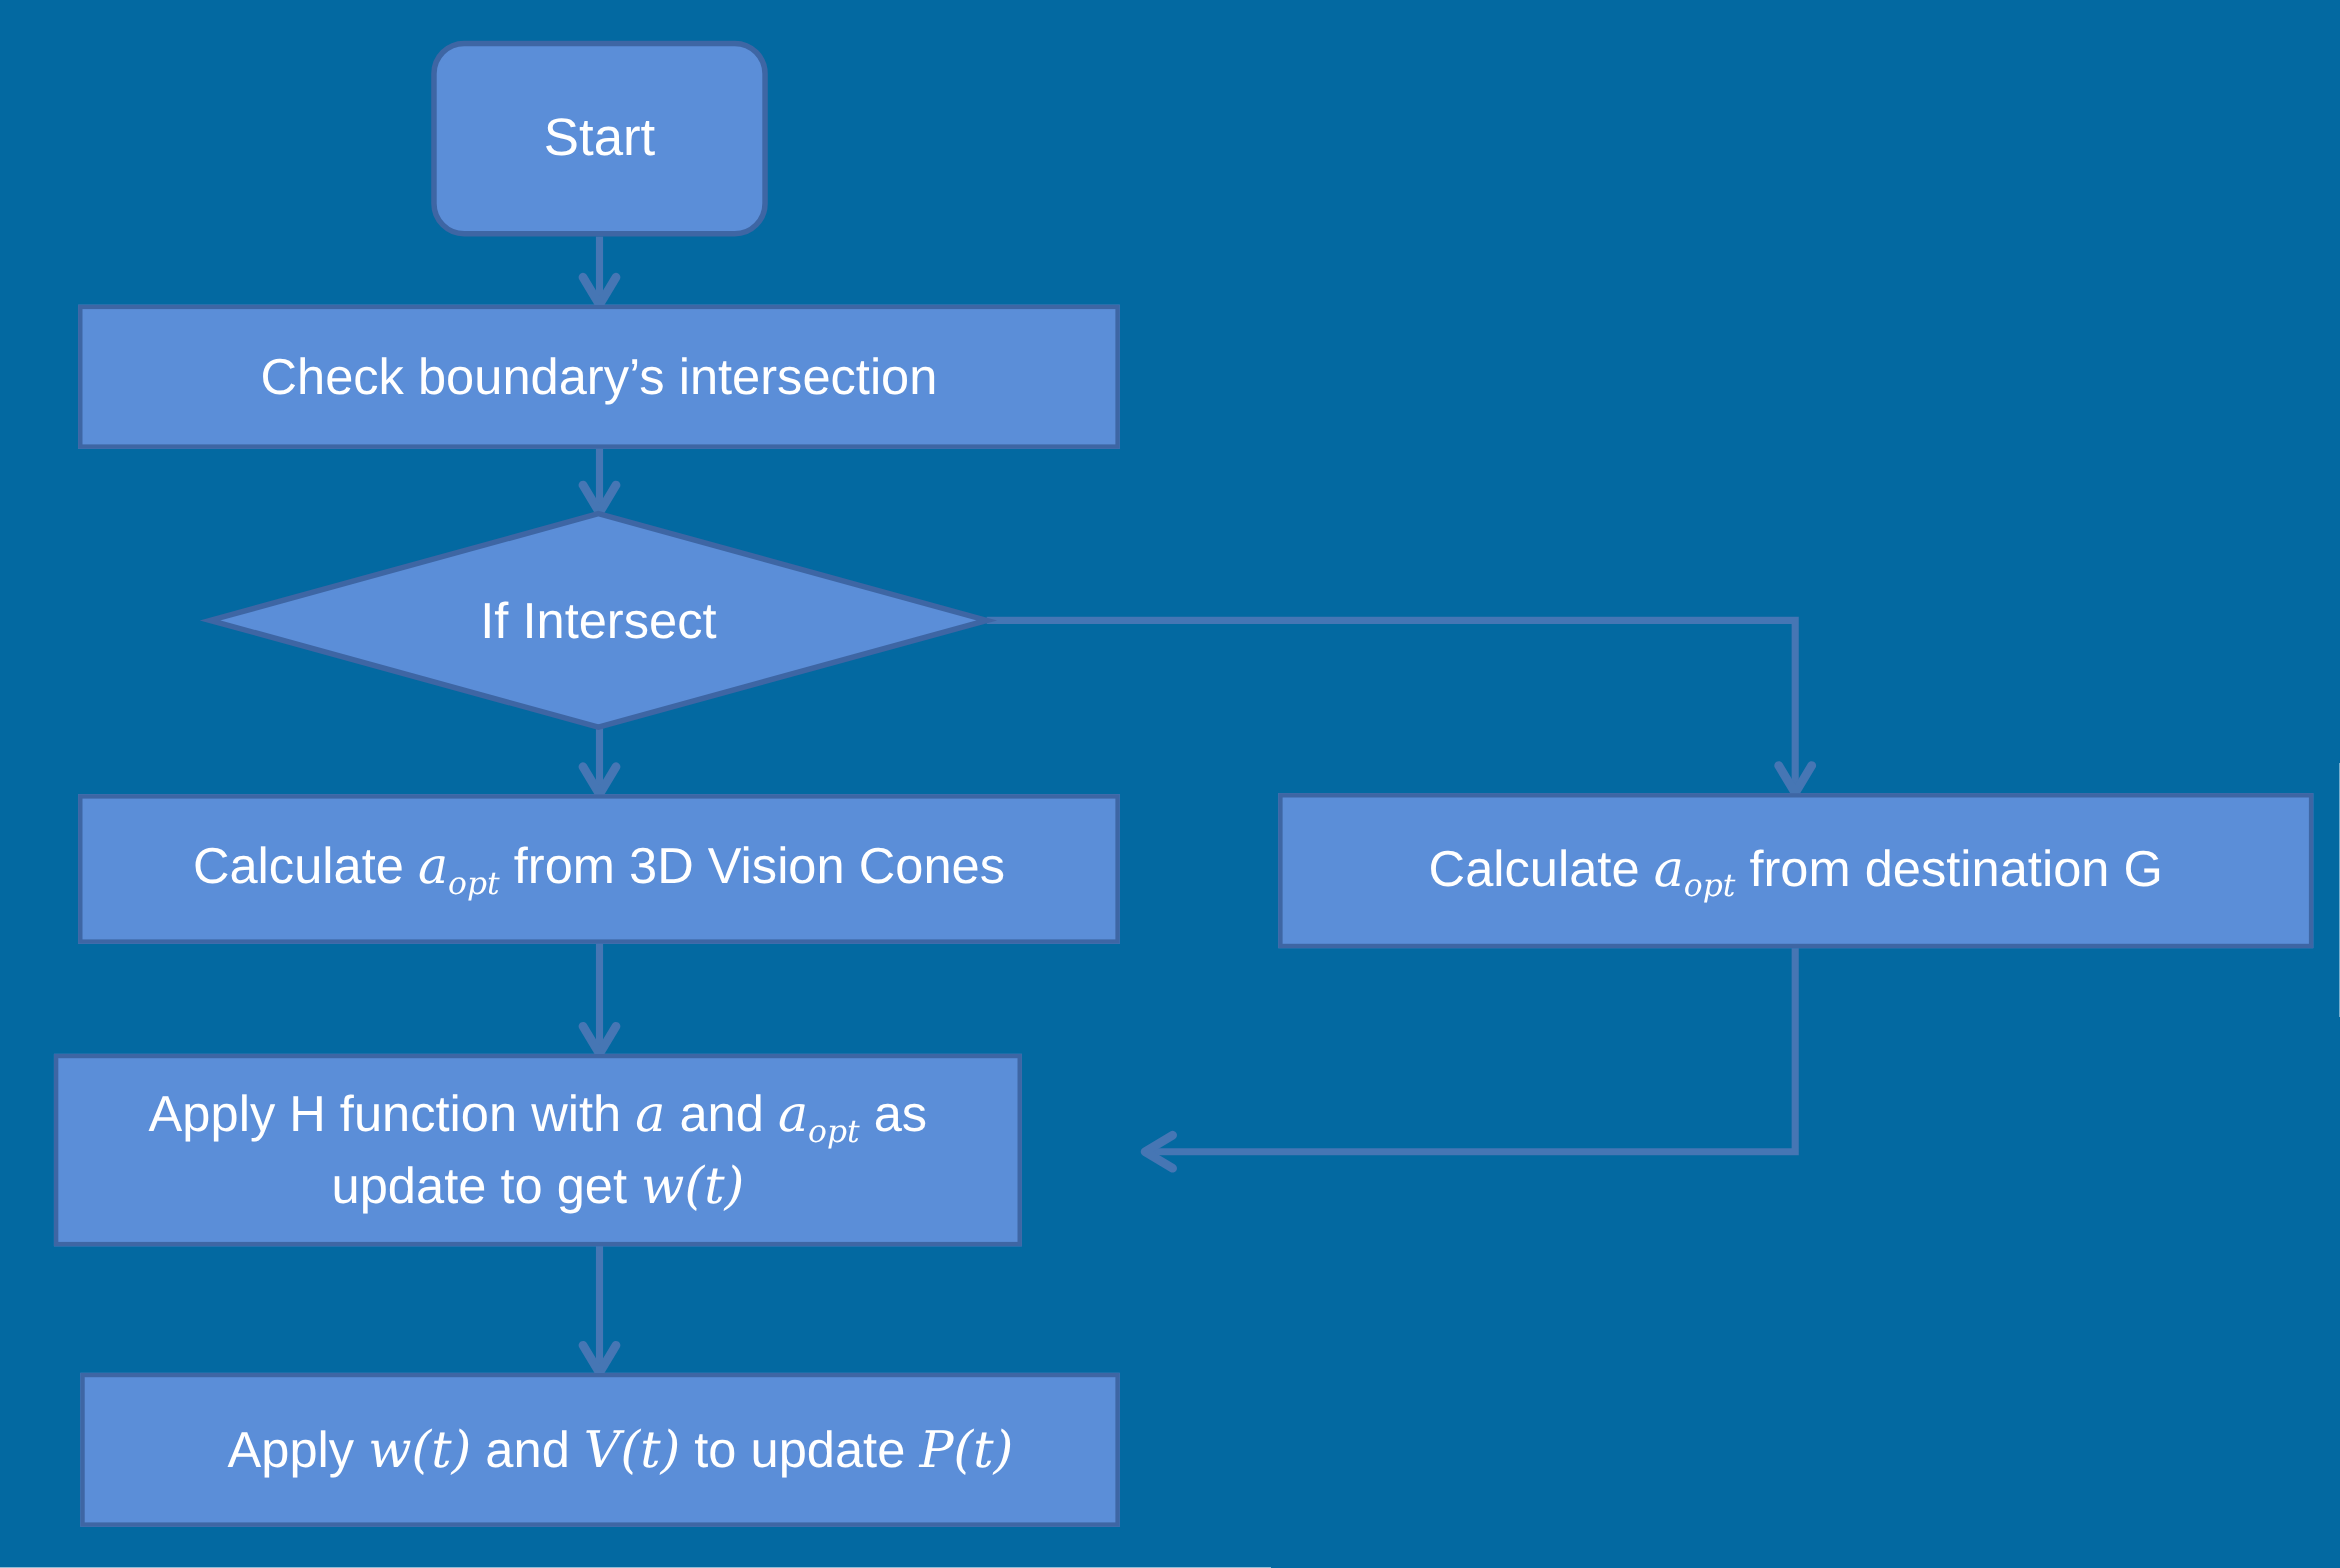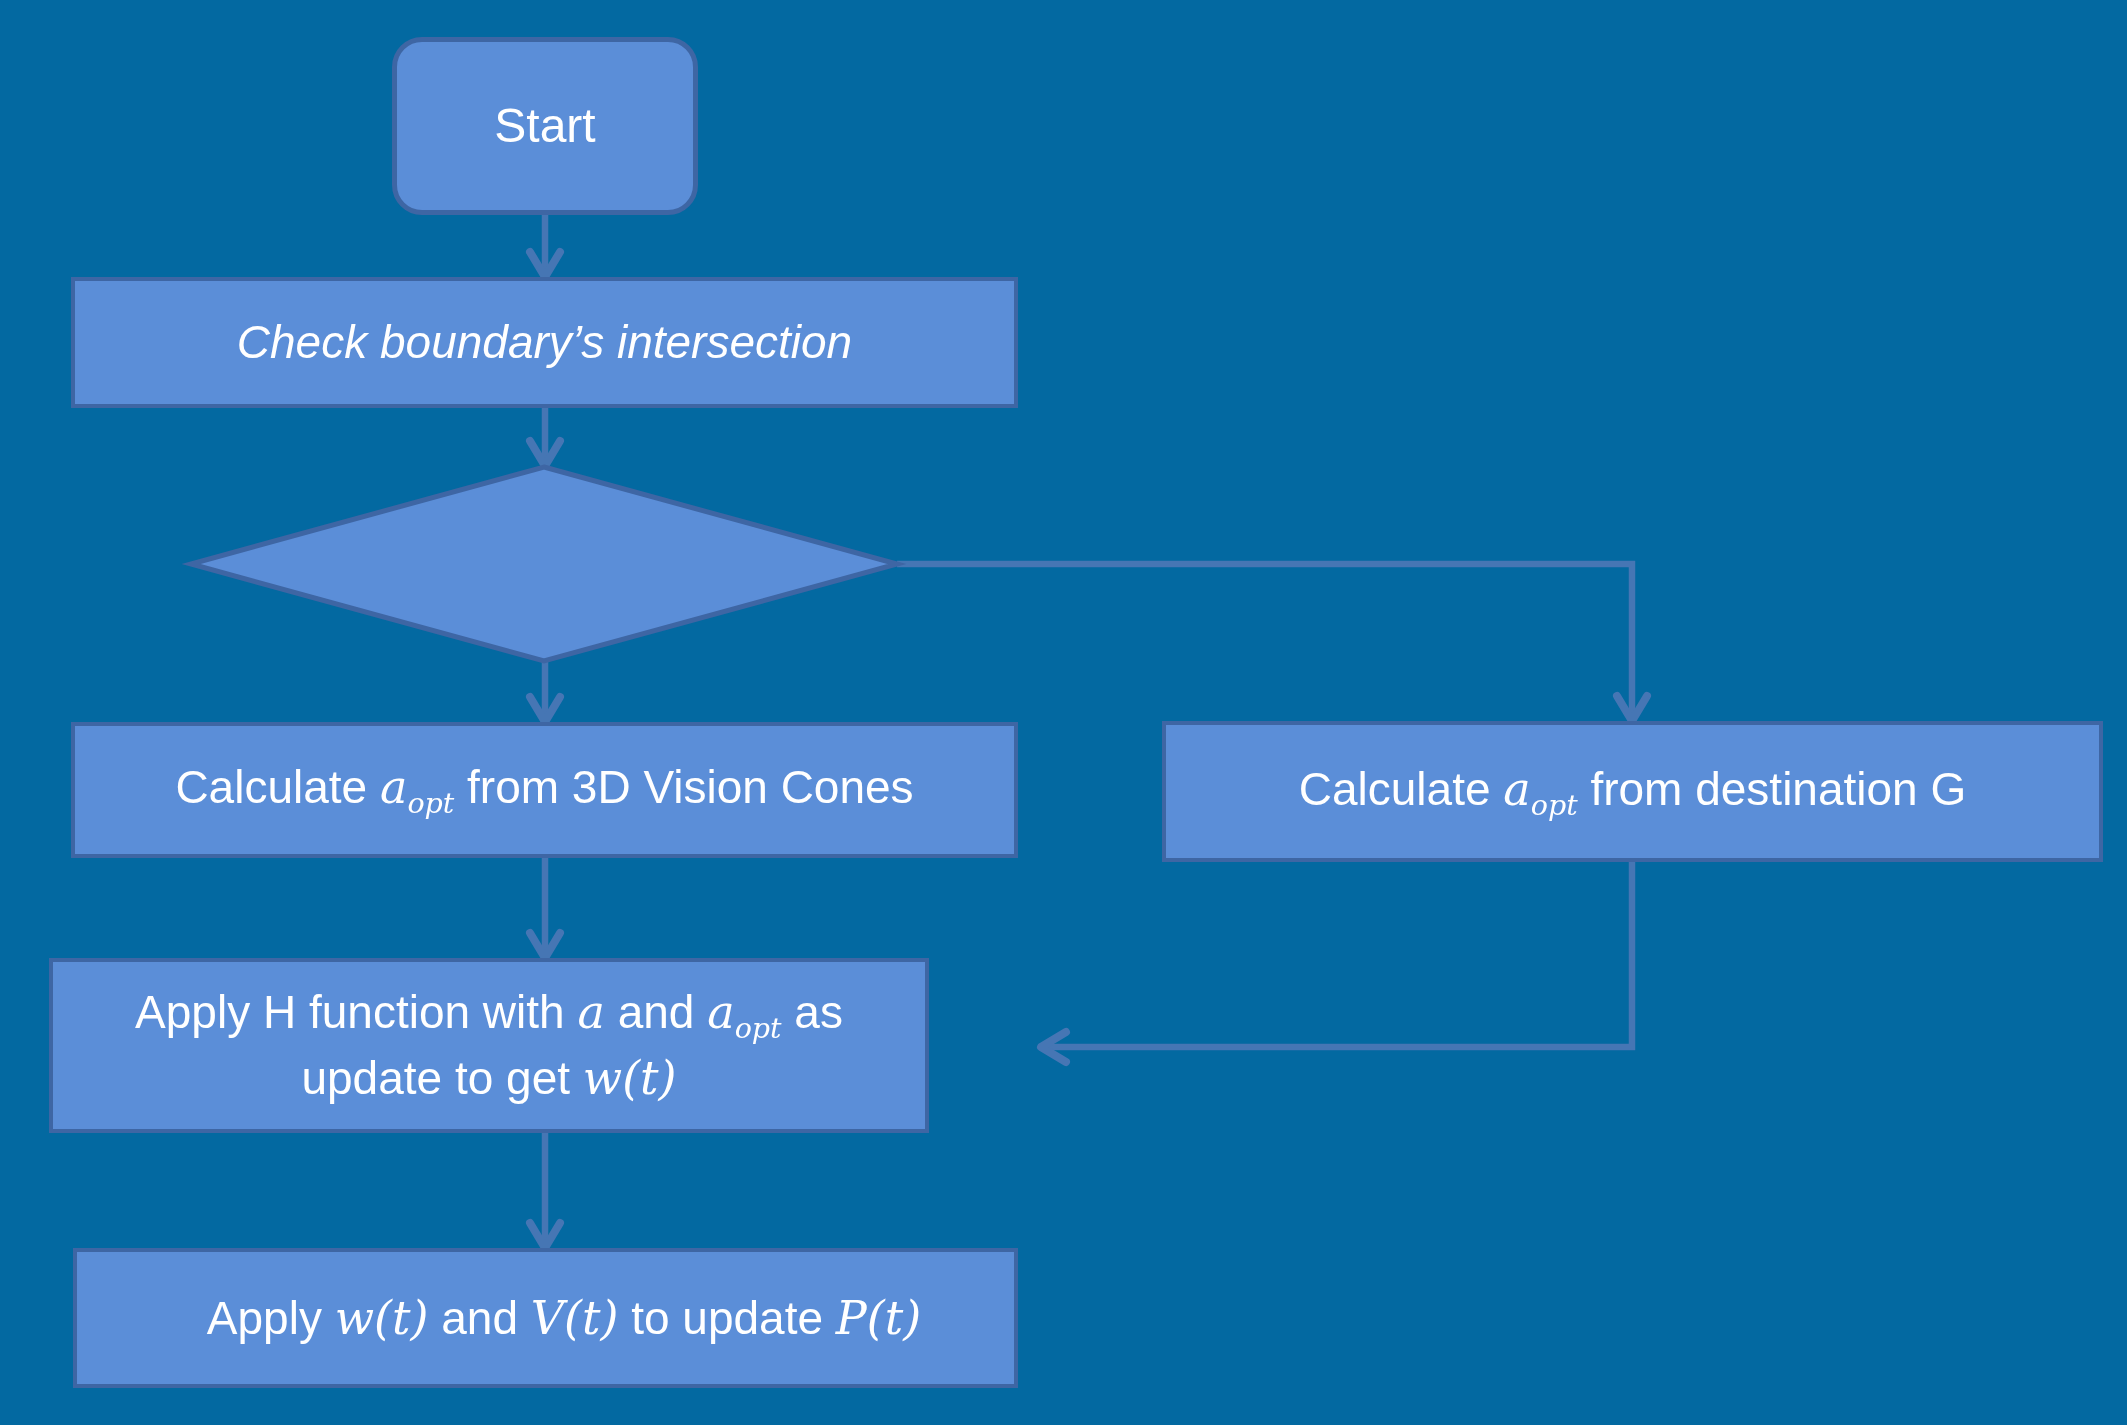--- a/index.html
+++ b/index.html
@@ -91,24 +91,27 @@
     <polyline class="connector" points="1632,862 1632,1047 1041,1047" marker-end="url(#arrowhead)"></polyline>
     <line class="connector" x1="545" y1="1133" x2="545" y2="1248" marker-end="url(#arrowhead)"></line>
 
     <polygon class="diamond" points="544,467 897,564 544,661 191,564"></polygon>
   </svg>
 
   <div class="node rounded" style="left:392px; top:37px; width:306px; height:178px;">
     <span>Start</span>
   </div>
 
-  <div class="node" style="left:71px; top:277px; width:947px; height:131px;font-style:italic;">
+  <div class="node" style="left:71px; top:277px; width:947px; height:131px;">
     <span>Check boundary’s intersection</span>
   </div>
 
+  <div class="diamond-label" style="left:294px; top:534px; width:500px; height:60px;">
+    <span>If Intersect</span>
+  </div>
 
   <div class="node" style="left:71px; top:722px; width:947px; height:136px;">
     <span>
       <span>Calculate </span><span class="m">a</span><span class="m msub">opt</span><span> from 3D Vision Cones</span>
     </span>
   </div>
 
   <div class="node" style="left:1162px; top:721px; width:941px; height:141px;">
     <span>
       <span>Calculate </span><span class="m">a</span><span class="m msub">opt</span><span> from destination G</span>

